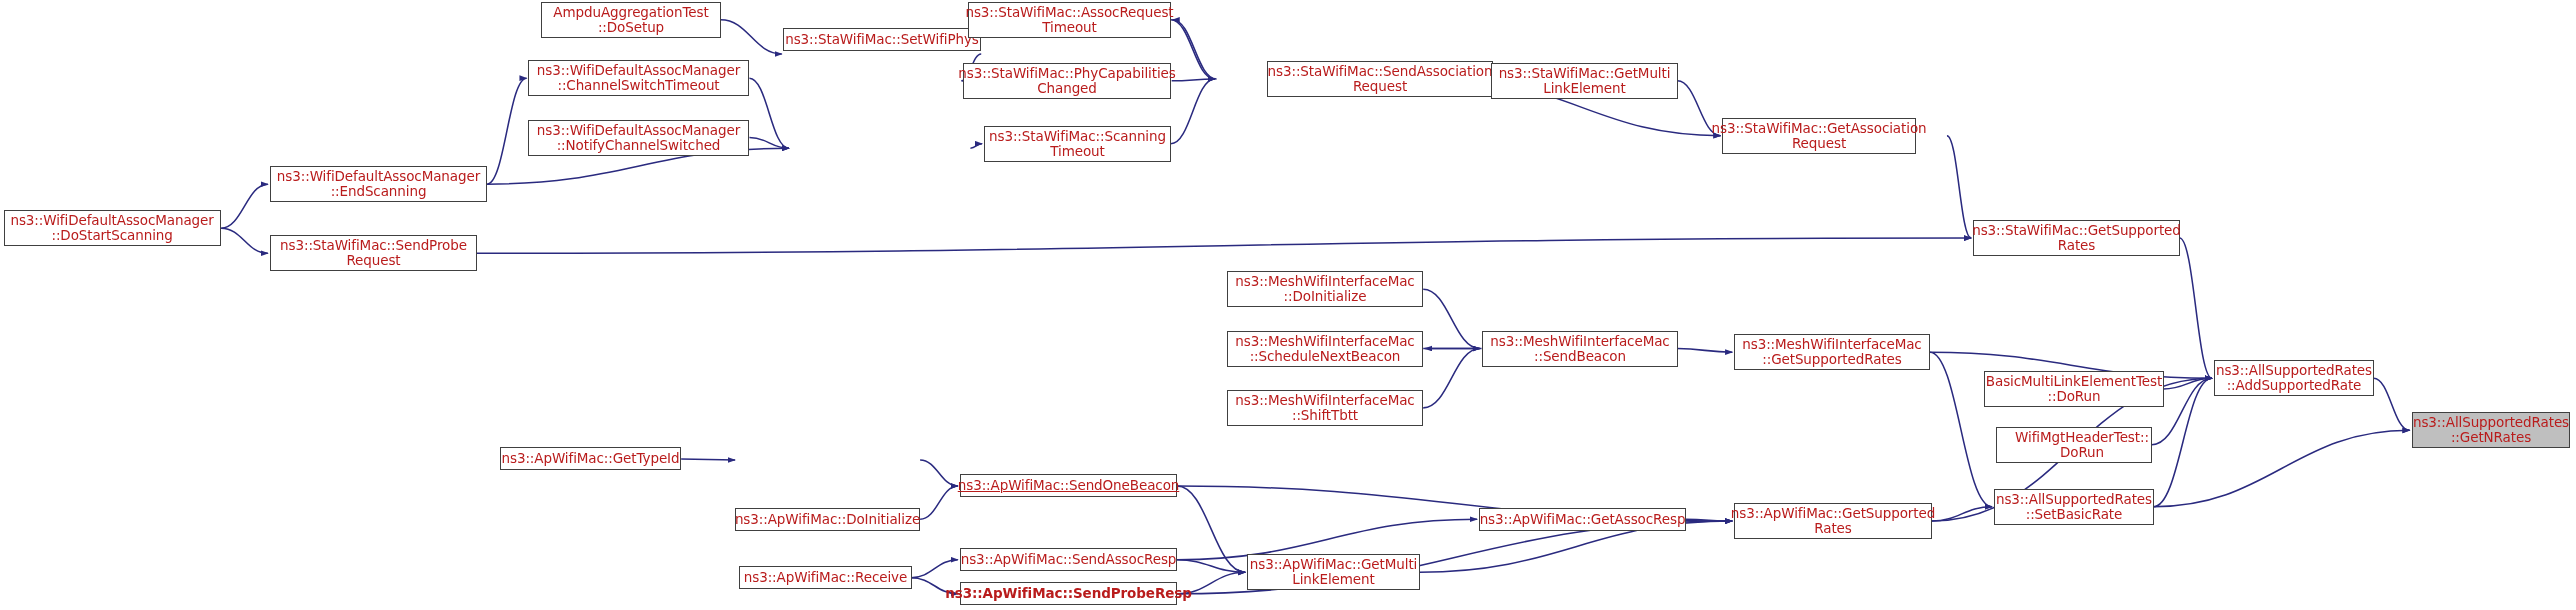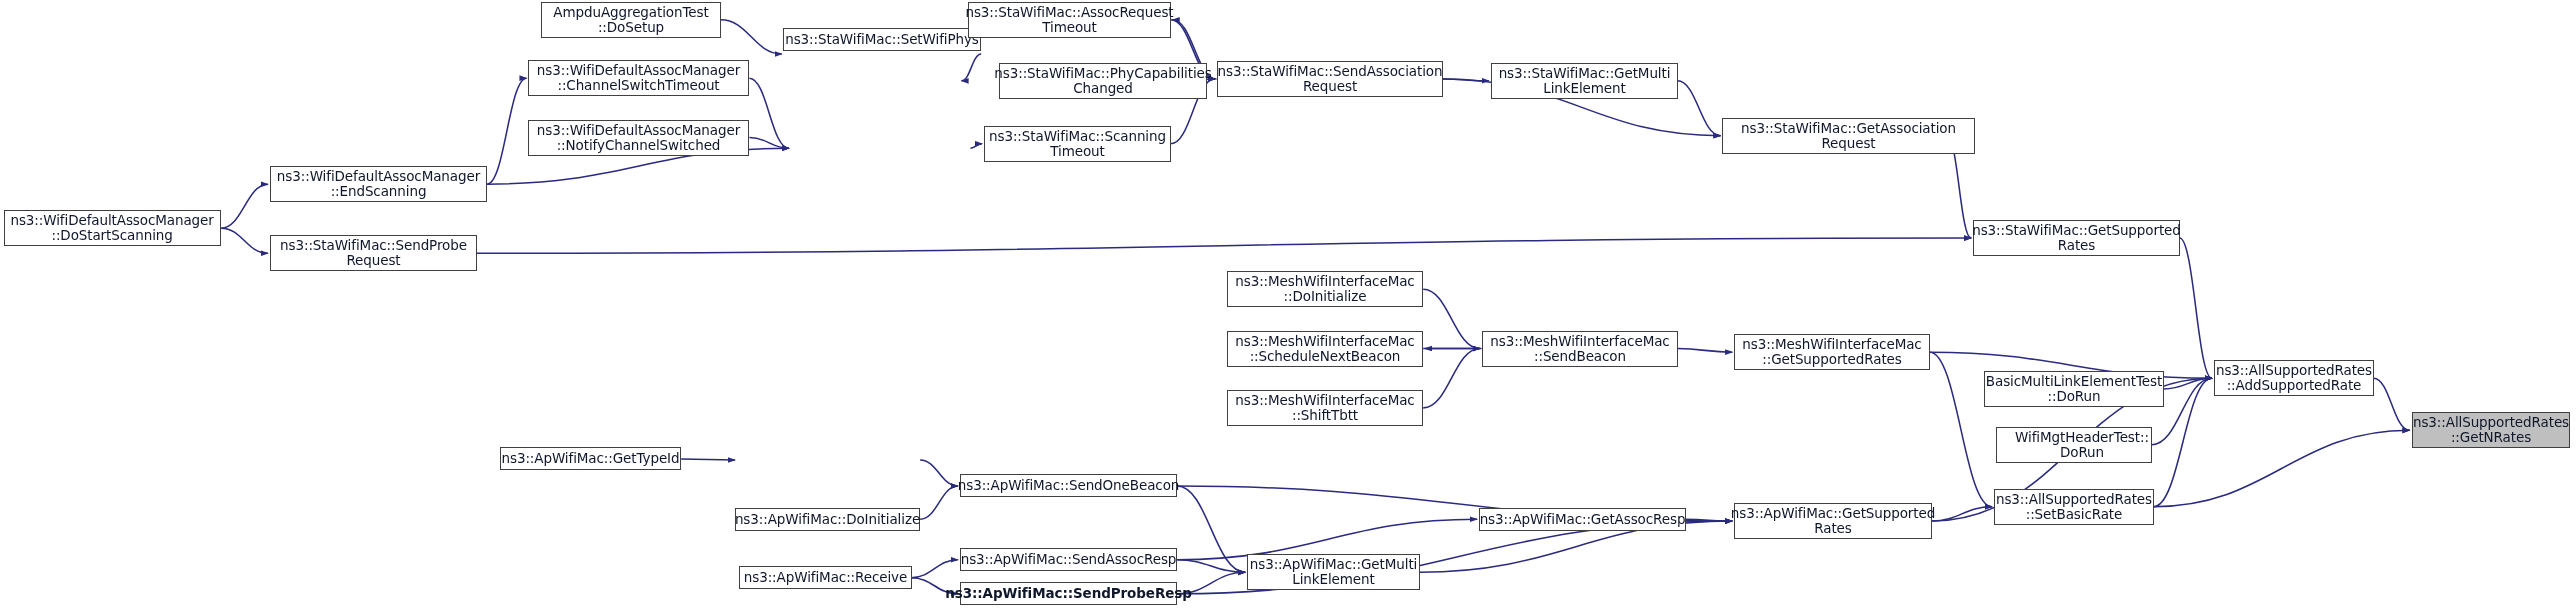--- a/index.html
+++ b/index.html
@@ -21,21 +21,21 @@
     top: 0;
     width: 2576px;
     height: 610px;
     pointer-events: none;
   }
   .node {
     position: absolute;
     box-sizing: border-box;
     border: 0.9px solid #404040;
     background: #ffffff;
-    color: #0f172a;
+    color: #b91c1c;
     display: flex;
     align-items: center;
     justify-content: center;
     text-align: center;
     line-height: 1.12;
     font-size: 13.5px;
     letter-spacing: -0.1px;
     white-space: pre-line;
     z-index: 5;
   }
@@ -110,29 +110,29 @@
 Request</div>
     <div class="node" style="left: 541px; top: 1.8px; width: 180px; height: 36px;">AmpduAggregationTest
 ::DoSetup</div>
     <div class="node" style="left: 528px; top: 60px; width: 221px; height: 36px;">ns3::WifiDefaultAssocManager
 ::ChannelSwitchTimeout</div>
     <div class="node" style="left: 528px; top: 120px; width: 221px; height: 36px;">ns3::WifiDefaultAssocManager
 ::NotifyChannelSwitched</div>
     <div class="node" style="left: 783px; top: 28px; width: 198px; height: 23.4px;">ns3::StaWifiMac::SetWifiPhys</div>
     <div class="node" style="left: 968px; top: 1.8px; width: 203px; height: 36px;">ns3::StaWifiMac::AssocRequest
 Timeout</div>
-    <div class="node" style="left: 963px; top: 63px; width: 208px; height: 36px; margin-left: 36px;">ns3::StaWifiMac::PhyCapabilities
+    <div class="node" style="left: 963px; top: 63px; width: 208px; height: 36px;">ns3::StaWifiMac::PhyCapabilities
 Changed</div>
     <div class="node" style="left: 984px; top: 126px; width: 187px; height: 36px;">ns3::StaWifiMac::Scanning
 Timeout</div>
-    <div class="node" style="left: 1217px; top: 61px; width: 226px; height: 36px;">ns3::StaWifiMac::SendAssociation
+    <div class="node" style="left: 1267px; top: 61px; width: 226px; height: 36px;">ns3::StaWifiMac::SendAssociation
 Request</div>
     <div class="node" style="left: 1491px; top: 63px; width: 187px; height: 36px;">ns3::StaWifiMac::GetMulti
 LinkElement</div>
-    <div class="node" style="left: 1722px; top: 118px; width: 253px; height: 36px;">ns3::StaWifiMac::GetAssociation
+    <div class="node" style="left: 1722px; top: 118px; width: 194px; height: 36px;">ns3::StaWifiMac::GetAssociation
 Request</div>
     <div class="node" style="left: 1973px; top: 220px; width: 207px; height: 36px;">ns3::StaWifiMac::GetSupported
 Rates</div>
     <div class="node" style="left: 1227px; top: 271px; width: 196px; height: 36px;">ns3::MeshWifiInterfaceMac
 ::DoInitialize</div>
     <div class="node" style="left: 1227px; top: 331px; width: 196px; height: 36px;">ns3::MeshWifiInterfaceMac
 ::ScheduleNextBeacon</div>
     <div class="node" style="left: 1227px; top: 390px; width: 196px; height: 36px;">ns3::MeshWifiInterfaceMac
 ::ShiftTbtt</div>
     <div class="node" style="left: 1482px; top: 331px; width: 196px; height: 36px;">ns3::MeshWifiInterfaceMac
@@ -143,21 +143,21 @@
 ::DoRun</div>
     <div class="node" style="left: 1996px; top: 427px; width: 156px; height: 36px; padding-left: 16px;">WifiMgtHeaderTest::
 DoRun</div>
     <div class="node" style="left: 2214px; top: 360px; width: 160px; height: 36px;">ns3::AllSupportedRates
 ::AddSupportedRate</div>
     <div class="node highlight" style="left: 2412px; top: 412px; width: 158px; height: 36px;">ns3::AllSupportedRates
 ::GetNRates</div>
     <div class="node" style="left: 500px; top: 447px; width: 181px; height: 23.4px;">ns3::ApWifiMac::GetTypeId</div>
     <div class="node" style="left: 735px; top: 508px; width: 185px; height: 23.4px;">ns3::ApWifiMac::DoInitialize</div>
     <div class="node" style="left: 739px; top: 566px; width: 173px; height: 23.4px;">ns3::ApWifiMac::Receive</div>
-    <div class="node" style="left: 960px; top: 474px; width: 217px; height: 23.4px;">ns3::ApWifiMac::SendOneBeacon</div>
+    <div class="node" style="left: 960px; top: 474px; width: 217px; height: 23.4px; text-decoration: underline;">ns3::ApWifiMac::SendOneBeacon</div>
     <div class="node" style="left: 960px; top: 548px; width: 217px; height: 23.4px;">ns3::ApWifiMac::SendAssocResp</div>
     <div class="node" style="left: 960px; top: 582px; width: 217px; height: 23.4px; font-weight: bold;">ns3::ApWifiMac::SendProbeResp</div>
     <div class="node" style="left: 1247px; top: 554px; width: 173px; height: 36px;">ns3::ApWifiMac::GetMulti
 LinkElement</div>
     <div class="node" style="left: 1479px; top: 508px; width: 207px; height: 23.4px;">ns3::ApWifiMac::GetAssocResp</div>
     <div class="node" style="left: 1734px; top: 503px; width: 198px; height: 36px;">ns3::ApWifiMac::GetSupported
 Rates</div>
     <div class="node" style="left: 1994px; top: 489px; width: 160px; height: 36px;">ns3::AllSupportedRates
 ::SetBasicRate</div>
   </div>

